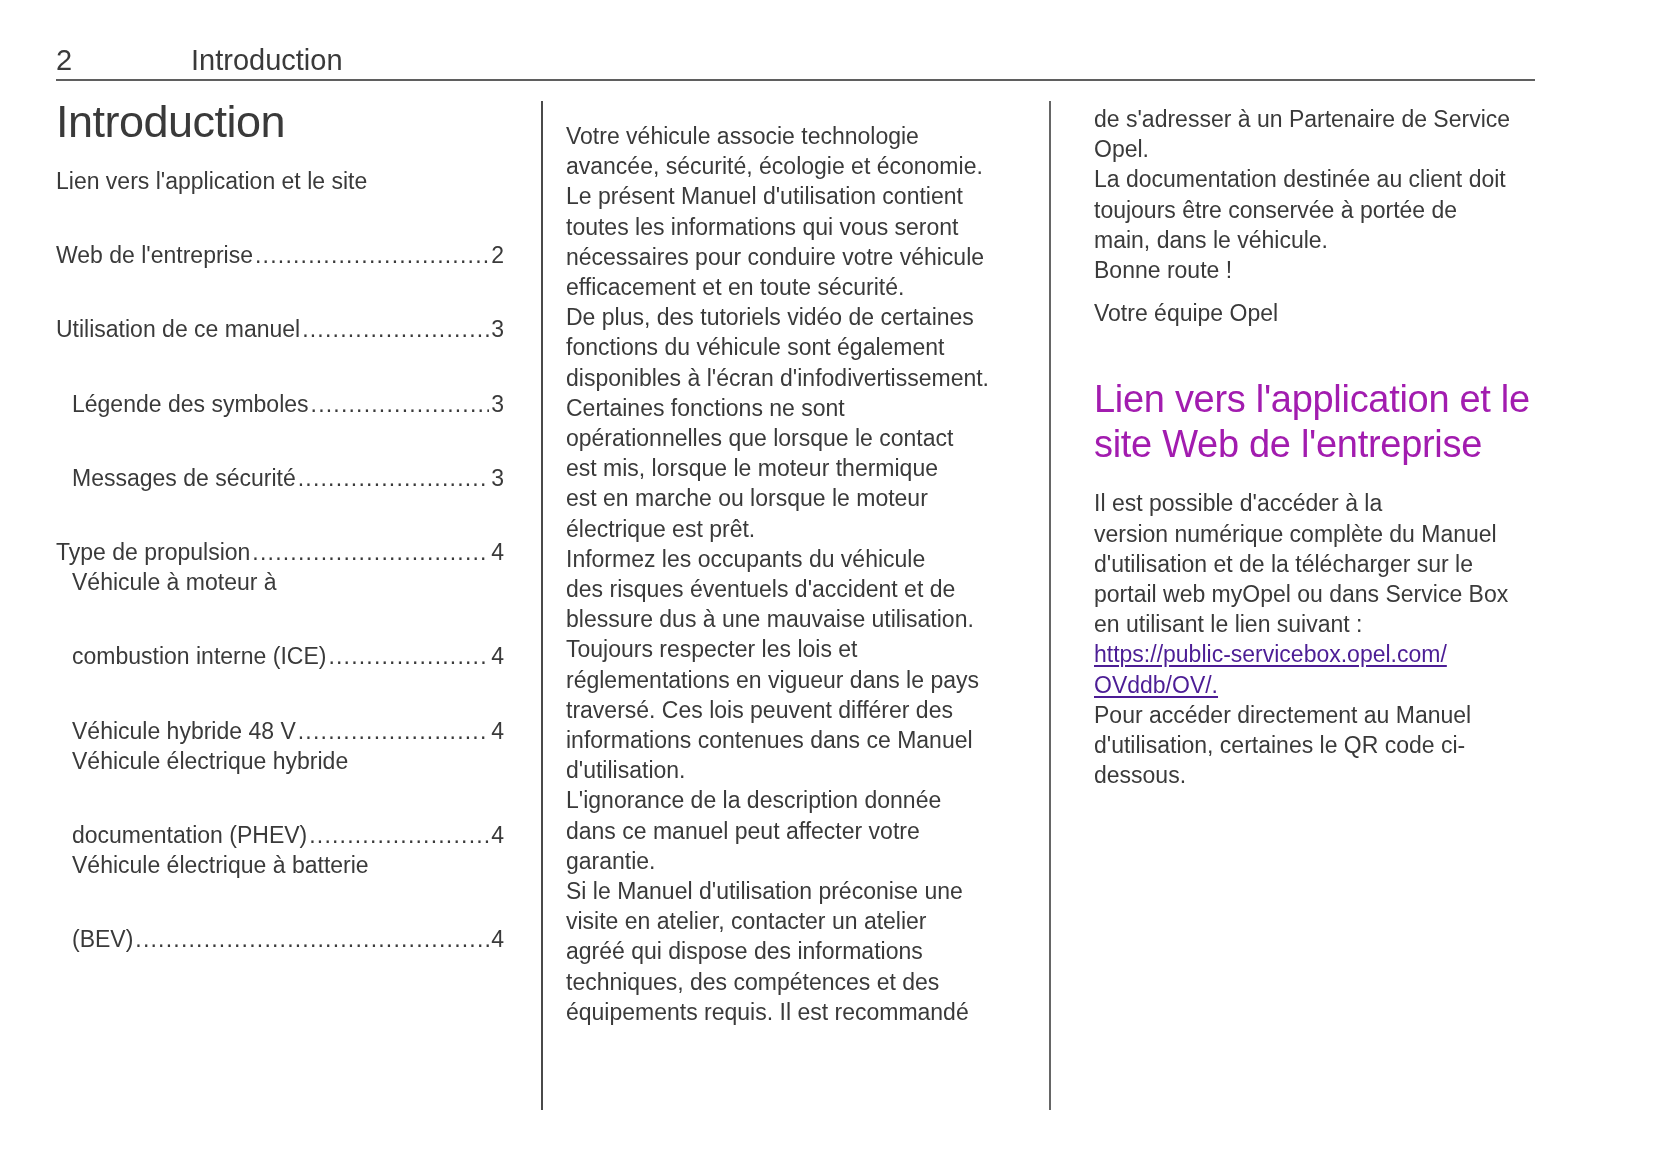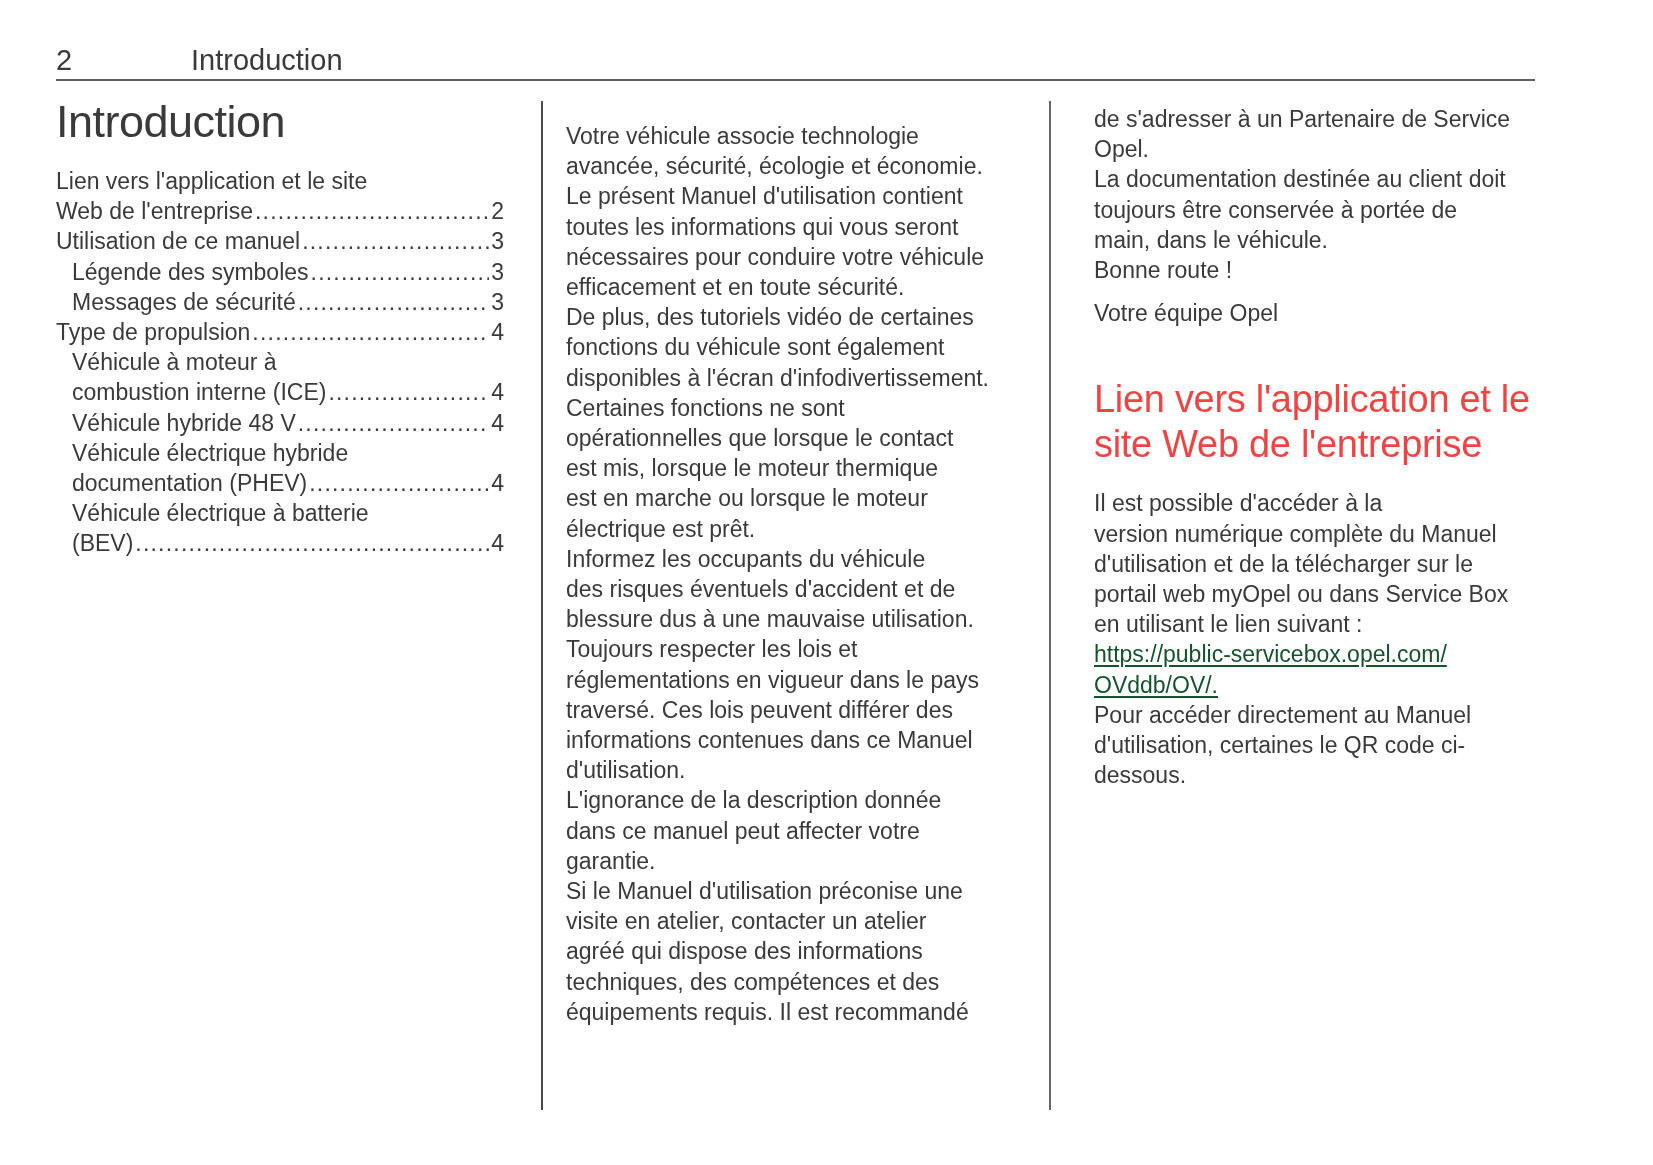--- a/index.html
+++ b/index.html
@@ -64,20 +64,21 @@
     letter-spacing: -0.5px;
     color: #3a3a3a;
   }
   .toc { margin: 0; padding: 0; list-style: none; }
   .toc-entry { position: relative; }
   .toc-entry.sub { padding-left: 16px; }
   .toc-line {
     display: flex;
     align-items: baseline;
     white-space: nowrap;
+    margin-top: 44px;
   }
   .toc-line .label { flex: 0 0 auto; }
   .toc-line .leader {
     flex: 1 1 auto;
     overflow: hidden;
     white-space: nowrap;
     letter-spacing: 1.2px;
     margin: 0 2px;
   }
   .toc-line .leader::before {
@@ -87,24 +88,24 @@
   .toc-first { display: block; }
 
   .para { margin: 0; }
   .signature { margin-top: 13px; }
   .section-heading {
     font-size: 38px;
     line-height: 45px;
     font-weight: normal;
     letter-spacing: -0.3px;
     margin: 49px 0 21px 0;
-    color: #ef4444;
+    color: #a21caf;
   }
   .link {
-    color: #14532d;
+    color: #4c1d95;
     text-decoration: underline;
     text-underline-offset: 3px;
     text-align: right;
   }
 </style>
 </head>
 <body>
 
 <div class="running-header">
   <span class="page-num">2</span>

